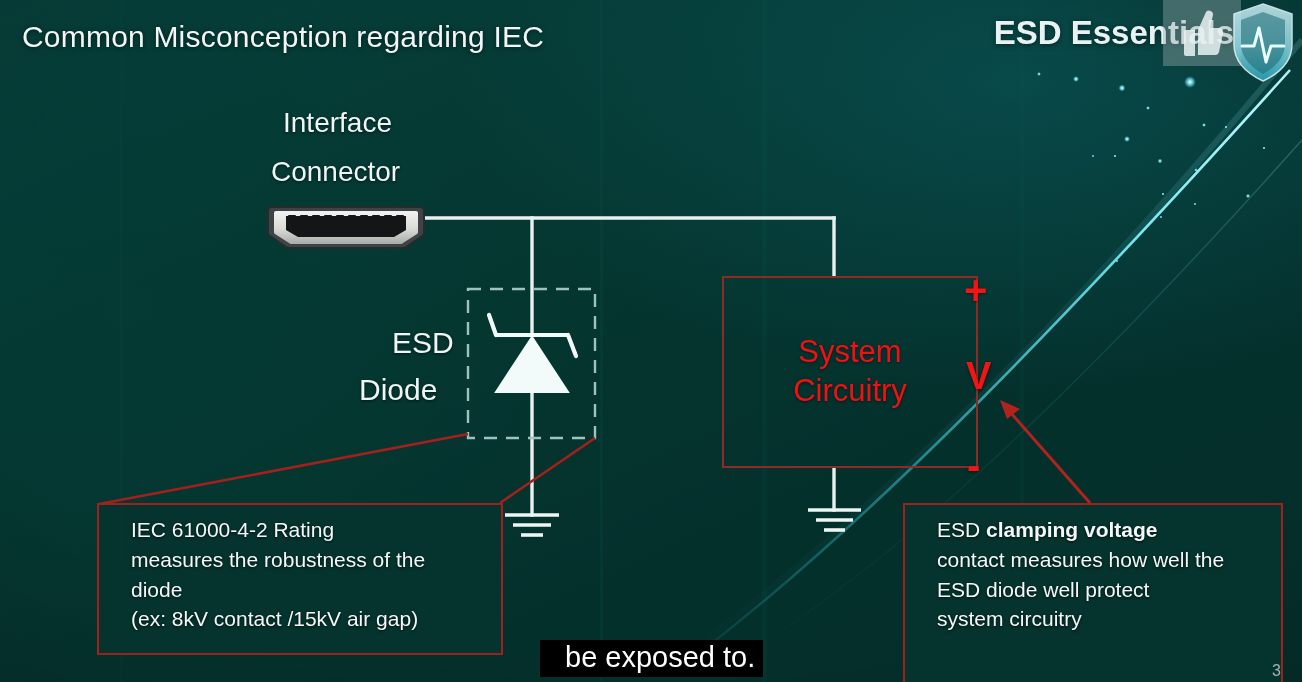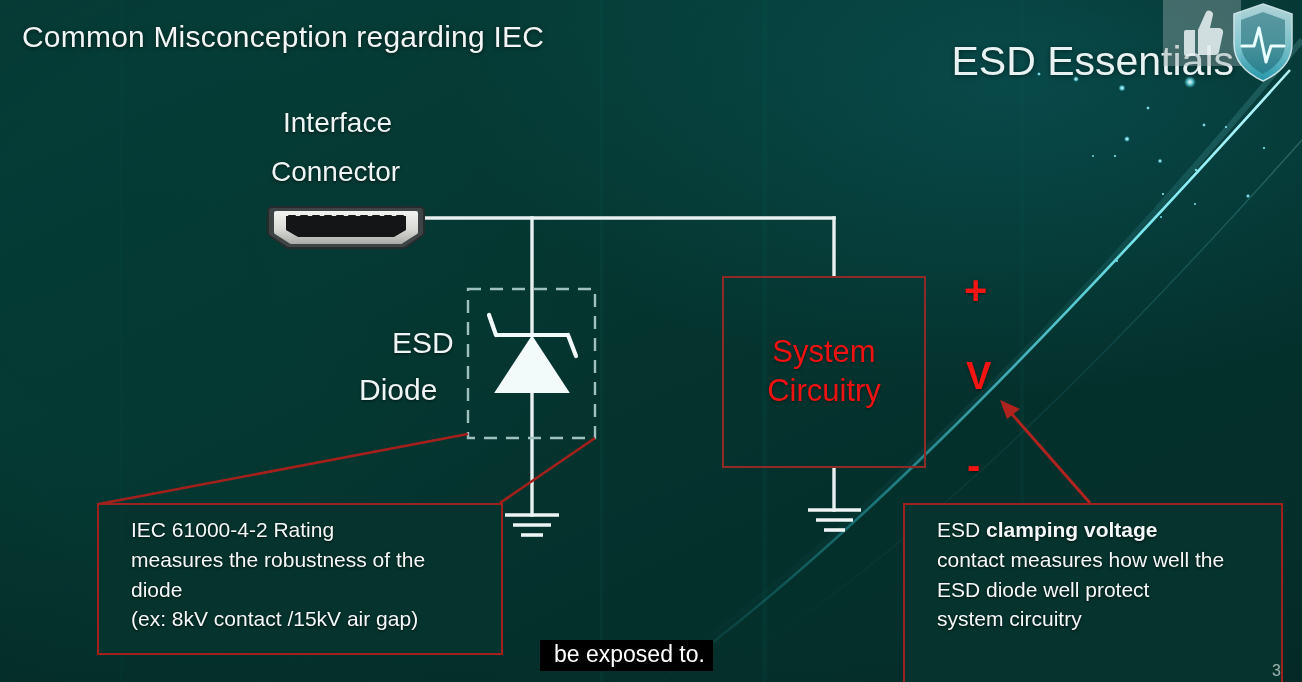--- a/index.html
+++ b/index.html
@@ -28,24 +28,23 @@
 
   
   .title {
     position:absolute; left:22px; top:20px;
     font-size:30px; font-weight:400; letter-spacing:.2px;
     color:#f2f6f6; text-shadow:0 1px 4px rgba(0,0,0,.55);
     white-space:nowrap;
   }
   .brand {
     position:absolute; right:68px; top:14px;
-    font-size:41px; font-weight:400; color:#e8f2f3;
+    font-size:33px; font-weight:700; color:#e8f2f3;
     text-shadow:0 1px 5px rgba(0,0,0,.5);
     white-space:nowrap;
-    margin-top:24px;
   }
   .thumb-overlay {
     position:absolute; left:1163px; top:0px;
     width:78px; height:66px;
     background:rgba(150,170,172,.42);
     display:flex; align-items:center; justify-content:center;
   }
   .shield-logo { position:absolute; right:6px; top:2px; width:66px; height:82px; }
 
   
@@ -61,21 +60,21 @@
   #lbl-diode { left:359px; top:374px; font-size:30px; }
 
   
   .connector { position:absolute; left:266px; top:203px; width:160px; height:48px; }
 
   
   .circuit { position:absolute; left:0; top:0; width:1302px; height:682px; pointer-events:none; }
 
   
   .sysbox {
-    position:absolute; left:722px; top:276px; width:204px; height:192px;
+    position:absolute; left:722px; top:276px; width:256px; height:192px;
     border:2px solid #8f2b26;
     display:flex; flex-direction:column; align-items:center; justify-content:center;
     color:#ef1212; font-size:31px; line-height:1.25; font-weight:400;
     text-shadow:0 1px 3px rgba(0,0,0,.45);
   }
 
   
   .vmark { position:absolute; color:#f31414; font-weight:bold; text-shadow:0 1px 3px rgba(0,0,0,.5); }
   #mark-plus  { left:964px; top:268px; font-size:40px; }
   #mark-v     { left:966px; top:355px; font-size:38px; }
@@ -92,21 +91,21 @@
     text-shadow:0 1px 3px rgba(0,0,0,.7);
   }
   #callout-left  { left:97px;  top:503px; width:406px; height:152px; }
   #callout-right { left:903px; top:503px; width:380px; height:192px; }
   .callout b { font-weight:bold; }
 
   
   .caption {
     position:absolute; left:540px; top:640px;
     background:#000; color:#fff;
-    font-size:23px; padding:1px 8px 3px 14px;
+    font-size:29px; padding:1px 8px 3px 25px;
     white-space:nowrap;
   }
 
   
   .slideno {
     position:absolute; right:21px; bottom:2px;
     font-size:16px; color:#b9c9c9; opacity:.85;
   }
 </style>
 </head>

